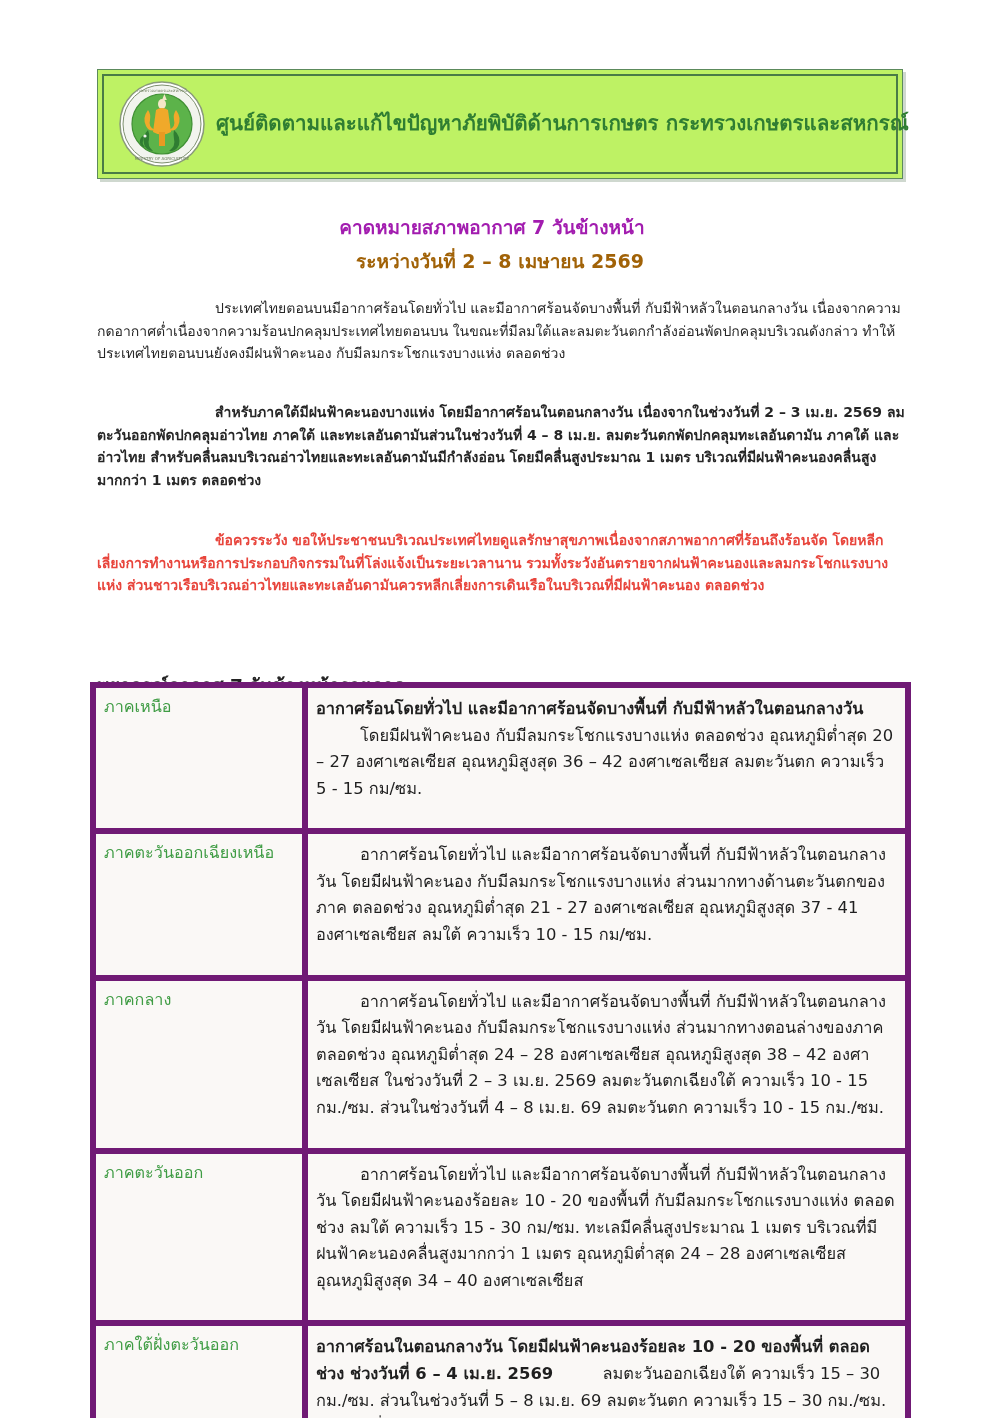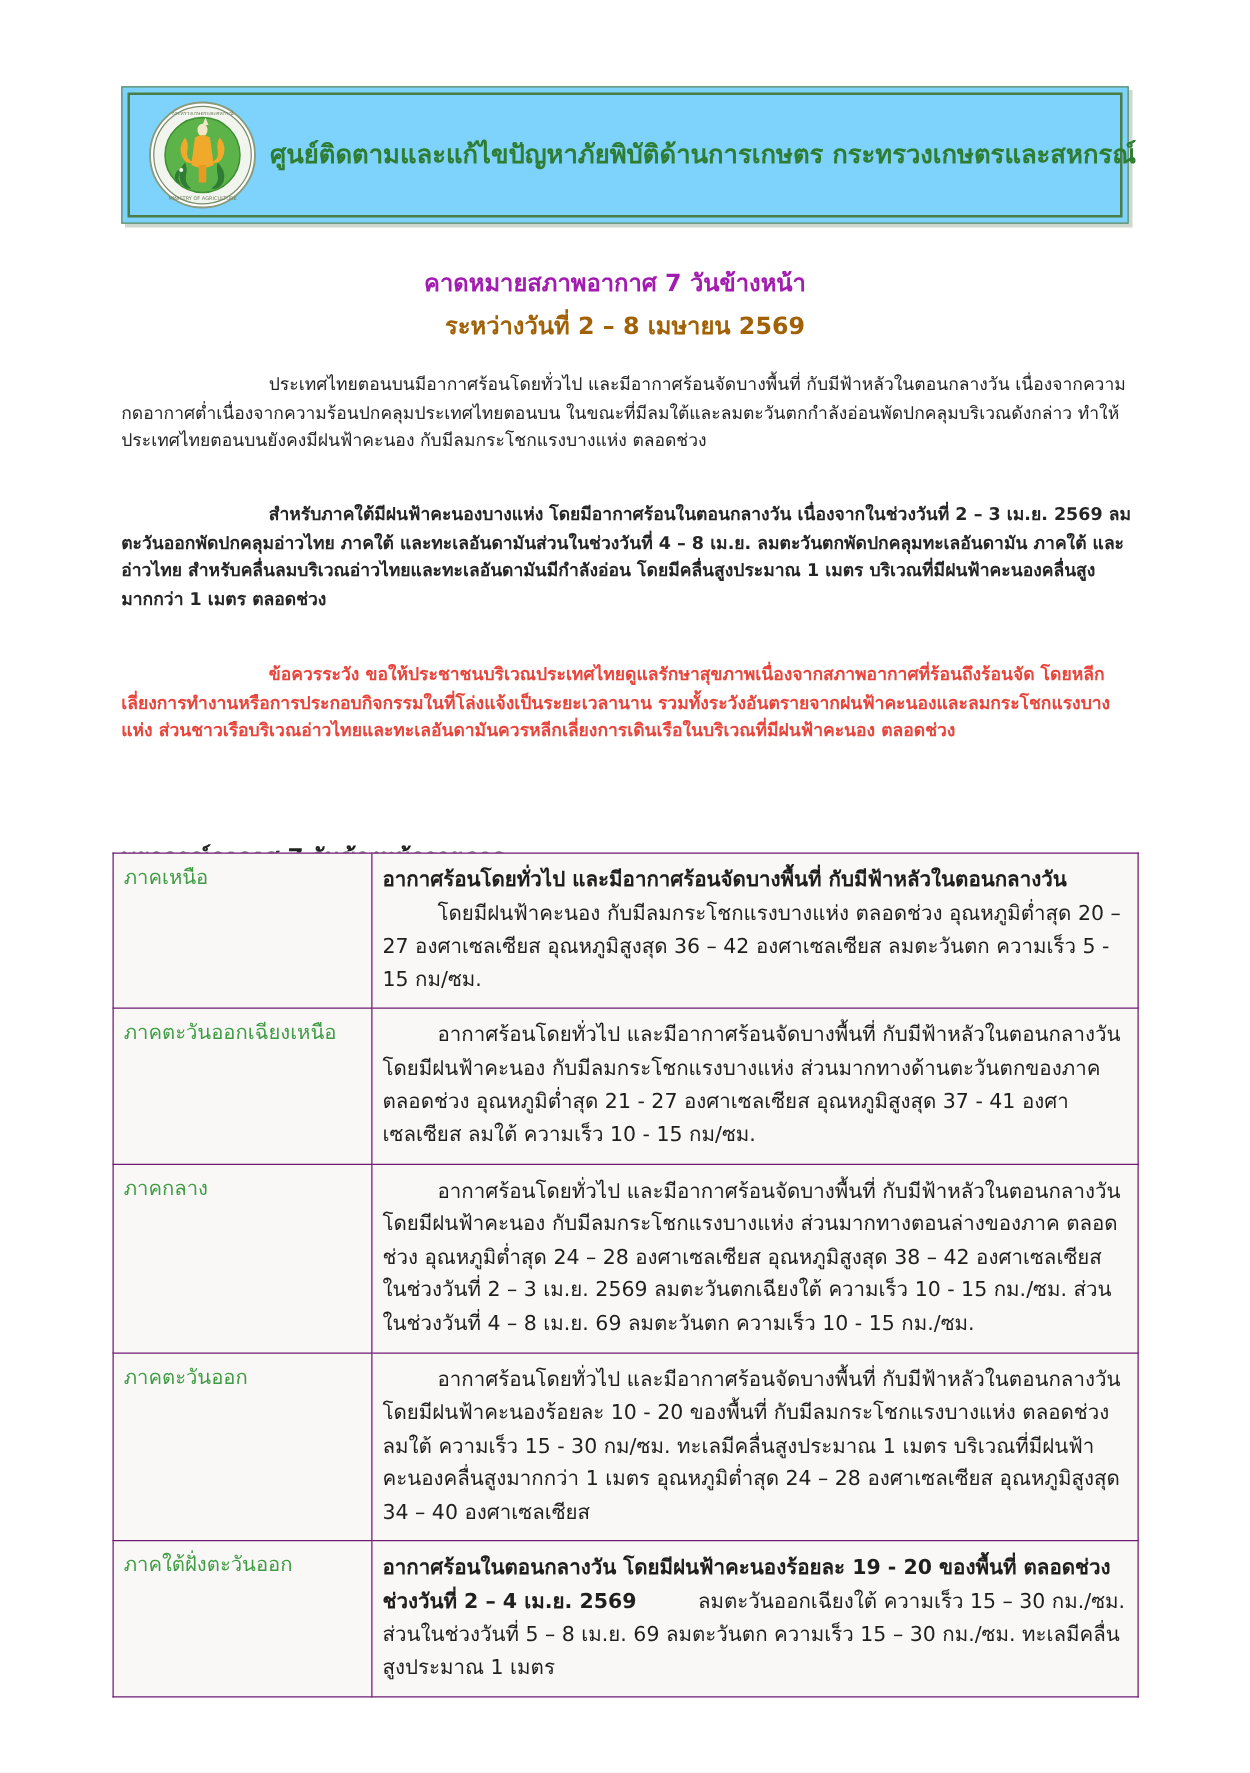--- a/index.html
+++ b/index.html
@@ -22,21 +22,21 @@
 
   
   .letterhead {
     position: absolute;
     left: 97px;
     top: 69px;
     width: 806px;
     height: 110px;
     box-sizing: border-box;
     border: 1px solid #5c8a5c;
-    background: #7dd3fc;
+    background: #bef264;
     box-shadow: 3px 3px 0 0 #cfd8cf;
   }
   .letterhead-inner {
     position: absolute;
     left: 4px;
     top: 4px;
     right: 4px;
     bottom: 4px;
     border: 2px solid #4a7c46;
     box-sizing: border-box;
@@ -138,24 +138,24 @@
   .forecast-table {
     position: absolute;
     left: 90px;
     top: 682px;
     width: 821px;
     border-collapse: collapse;
     table-layout: fixed;
     background: #faf8f6;
   }
   .forecast-table td {
-    border: 1px solid #701a75;
+    border: 6px solid #701a75;
     vertical-align: top;
     background: #faf8f6;
-    padding: 8px 8px 9px 8px;
+    padding: 8px 8px 26px 8px;
   }
   .col-region {
     width: 190px;
     color: #3f9c44;
     font-size: 16.2px;
     line-height: 1.35;
     white-space: nowrap;
   }
   .col-detail {
     font-size: 16.4px;
@@ -235,19 +235,19 @@
         <td class="col-detail"><span class="lead"></span><span class="body-txt">อากาศร้อนโดยทั่วไป และมีอากาศร้อนจัดบางพื้นที่ กับมีฟ้าหลัวในตอนกลางวัน โดยมีฝนฟ้าคะนอง กับมีลมกระโชกแรงบางแห่ง ส่วนมากทางตอนล่างของภาค ตลอดช่วง อุณหภูมิต่ำสุด 24 – 28 องศาเซลเซียส อุณหภูมิสูงสุด 38 – 42 องศาเซลเซียส ในช่วงวันที่ 2 – 3 เม.ย. 2569 ลมตะวันตกเฉียงใต้ ความเร็ว 10 - 15 กม./ซม. ส่วนในช่วงวันที่ 4 – 8 เม.ย. 69 ลมตะวันตก ความเร็ว 10 - 15 กม./ซม.</span></td>
       </tr>
 
       <tr>
         <td class="col-region">ภาคตะวันออก</td>
         <td class="col-detail"><span class="lead"></span><span class="body-txt">อากาศร้อนโดยทั่วไป และมีอากาศร้อนจัดบางพื้นที่ กับมีฟ้าหลัวในตอนกลางวัน โดยมีฝนฟ้าคะนองร้อยละ 10 - 20 ของพื้นที่ กับมีลมกระโชกแรงบางแห่ง ตลอดช่วง ลมใต้ ความเร็ว 15 - 30 กม/ซม. ทะเลมีคลื่นสูงประมาณ 1 เมตร บริเวณที่มีฝนฟ้าคะนองคลื่นสูงมากกว่า 1 เมตร อุณหภูมิต่ำสุด 24 – 28 องศาเซลเซียส อุณหภูมิสูงสุด 34 – 40 องศาเซลเซียส</span></td>
       </tr>
 
       <tr>
         <td class="col-region">ภาคใต้ฝั่งตะวันออก</td>
-        <td class="col-detail"><span class="lead">อากาศร้อนในตอนกลางวัน โดยมีฝนฟ้าคะนองร้อยละ 19 - 20 ของพื้นที่ ตลอดช่วง ช่วงวันที่ 2 – 4 เม.ย. 2569</span><span class="body-txt"> ลมตะวันออกเฉียงใต้ ความเร็ว 15 – 30 กม./ซม. ส่วนในช่วงวันที่ 5 – 8 เม.ย. 69 ลมตะวันตก ความเร็ว 15 – 30 กม./ซม. ทะเลมีคลื่นสูงประมาณ 1 เมตร</span></td>
+        <td class="col-detail"><span class="lead">อากาศร้อนในตอนกลางวัน โดยมีฝนฟ้าคะนองร้อยละ 10 - 20 ของพื้นที่ ตลอดช่วง ช่วงวันที่ 6 – 4 เม.ย. 2569</span><span class="body-txt"> ลมตะวันออกเฉียงใต้ ความเร็ว 15 – 30 กม./ซม. ส่วนในช่วงวันที่ 5 – 8 เม.ย. 69 ลมตะวันตก ความเร็ว 15 – 30 กม./ซม. ทะเลมีคลื่นสูงประมาณ 1 เมตร</span></td>
       </tr>
 
     </tbody>
   </table>
 
 </div>
 
 </body></html>

